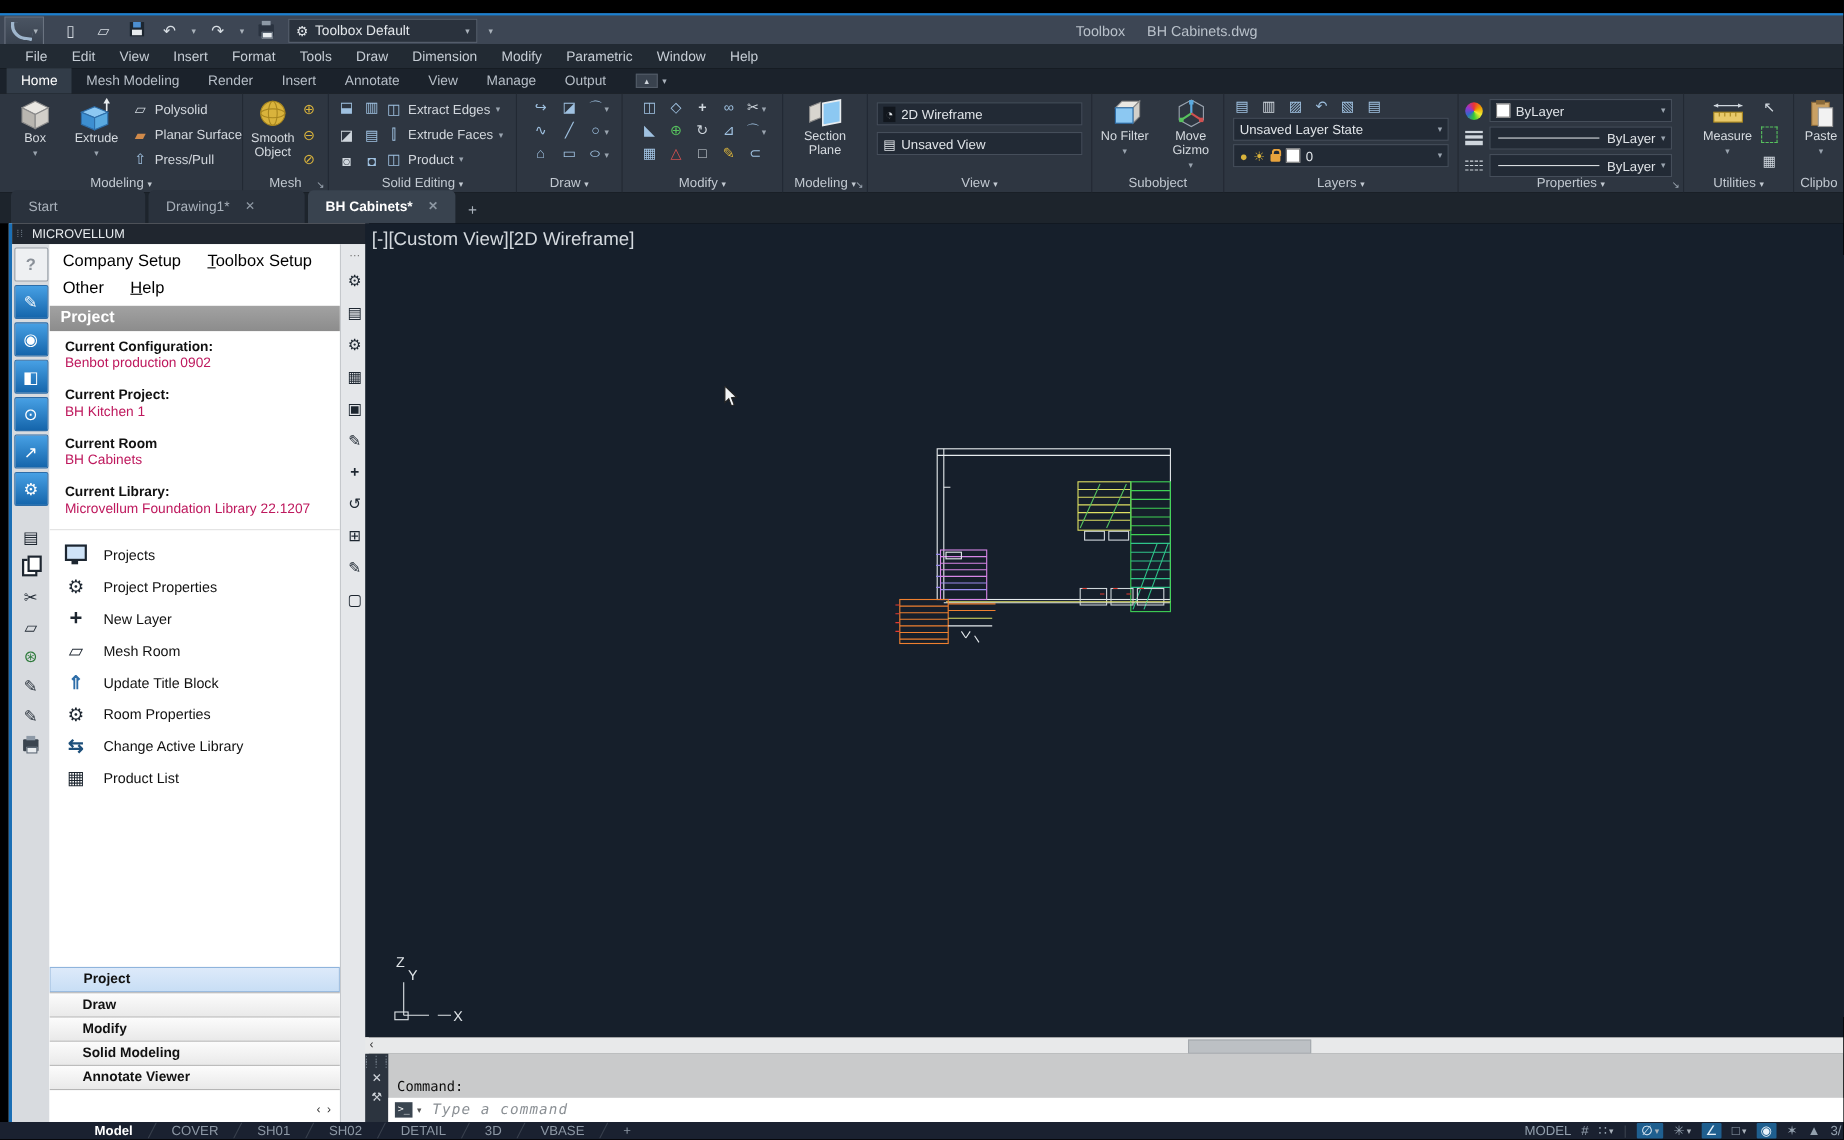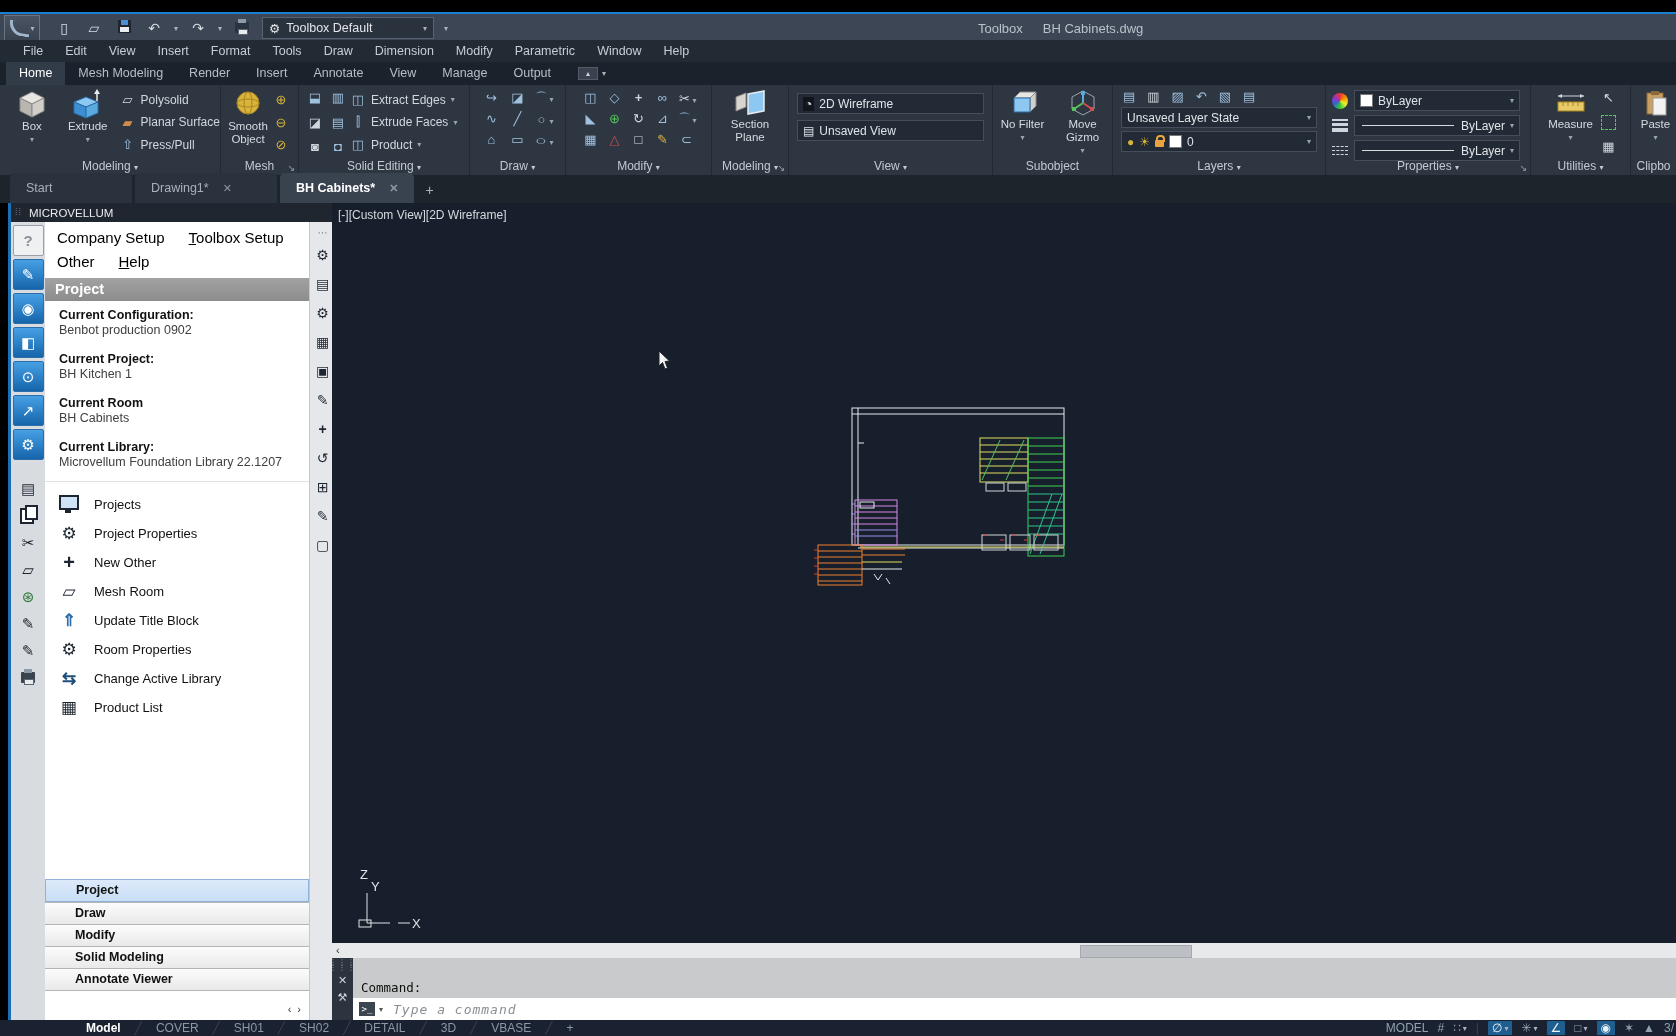--- a/index.html
+++ b/index.html
@@ -91,35 +91,35 @@
   .ltool{width:28px;height:27px;display:flex;align-items:center;justify-content:center;font-size:15px;color:#1d2630;}
   .pal-main{flex:1;background:#fff;display:flex;flex-direction:column;overflow:hidden;border-right:1px solid #c5c8cc;}
   .pal-menu{padding:7px 12px 3px;font-size:15px;color:#000;display:flex;flex-wrap:wrap;column-gap:24px;row-gap:7px;}
   .pal-menu span{display:inline-block;}
   .fl::first-letter{text-decoration:underline;}
   .pal-header{background:linear-gradient(#a2a2a2,#8c8c8c);color:#fff;font-weight:bold;font-size:14.5px;
               padding:3px 0 4px 10px;margin-top:5px;}
   .info{padding:7px 14px 0;font-size:12.5px;color:#333;}
   .info .lbl{font-weight:bold;color:#111;margin-top:15px;}
   .info .lbl:first-child{margin-top:0;}
-  .info .val{margin-top:1px;color:#404040;}
+  .info .val{margin-top:1px;color:#be185d;}
   .actions{border-top:1px solid #e2e2e2;margin-top:12px;padding:8px 0 0;}
   .action{display:flex;align-items:center;gap:13px;height:29px;padding-left:12px;font-size:13px;color:#111;}
   .aicon{width:24px;text-align:center;font-size:17px;color:#1d2630;}
   .spacer{flex:1;}
   .acc{height:21px;line-height:21px;border-top:1px solid #b5b5b5;background:linear-gradient(#fcfcfc,#e9e9e9);
        font-weight:bold;font-size:12.5px;color:#111;padding-left:30px;}
   .acc.active{background:linear-gradient(#ddeafa,#c8def5);border:1px solid #8fb4dc;}
   .pal-footer{height:29px;border-top:1px solid #b5b5b5;}
   .pal-right{width:25px;background:#e5e7ea;display:flex;flex-direction:column;align-items:center;padding-top:2px;font-size:14px;color:#1d2630;}
   .rtool{height:29px;display:flex;align-items:center;}
   .pal-nav{position:absolute;right:28px;bottom:5px;font-size:11px;color:#333;letter-spacing:6px;}
   
   #canvas{left:332px;top:203px;width:1344px;height:740px;background:#161f2b;}
-  .vplabel{position:absolute;left:6px;top:5px;font-size:12px;color:#d4d9de;}
+  .vplabel{position:absolute;left:6px;top:5px;font-size:17px;color:#d4d9de;}
   
   #hscroll{left:332px;top:943px;width:1344px;height:15px;background:#e8e9ea;}
   #hscroll .arr{position:absolute;left:4px;top:1px;font-size:11px;color:#333;}
   #hscroll .thumb{position:absolute;left:748px;top:2px;width:110px;height:11px;background:#bcc0c4;border:1px solid #a4a8ad;}
   
   #cmdwin{left:332px;top:958px;width:1344px;height:62px;background:#c9cacb;}
   .cmd-strip{position:absolute;left:0;top:0;width:21px;height:62px;background:#2c343f;color:#cfd4da;
              display:flex;flex-direction:column;align-items:center;gap:4px;padding-top:2px;font-size:11px;}
   .cmd-strip .dots{font-size:8px;letter-spacing:1px;line-height:5px;color:#8d99a6;}
   .cmd-hist{position:absolute;left:21px;top:0;right:0;height:40px;padding:4px 8px 0;
@@ -595,21 +595,21 @@
           <div class="action">
               <span class="aicon"><span class="icon-monitor"></span></span>
               <span>Projects</span>
             </div>
           <div class="action">
               <span class="aicon">⚙</span>
               <span>Project Properties</span>
             </div>
           <div class="action">
               <span class="aicon" style="font-weight:bold;font-size:20px">+</span>
-              <span>New Other</span>
+              <span>New Layer</span>
             </div>
           <div class="action">
               <span class="aicon">▱</span>
               <span>Mesh Room</span>
             </div>
           <div class="action">
               <span class="aicon" style="color:#2d6da8;font-weight:bold">⇑</span>
               <span>Update Title Block</span>
             </div>
           <div class="action">

